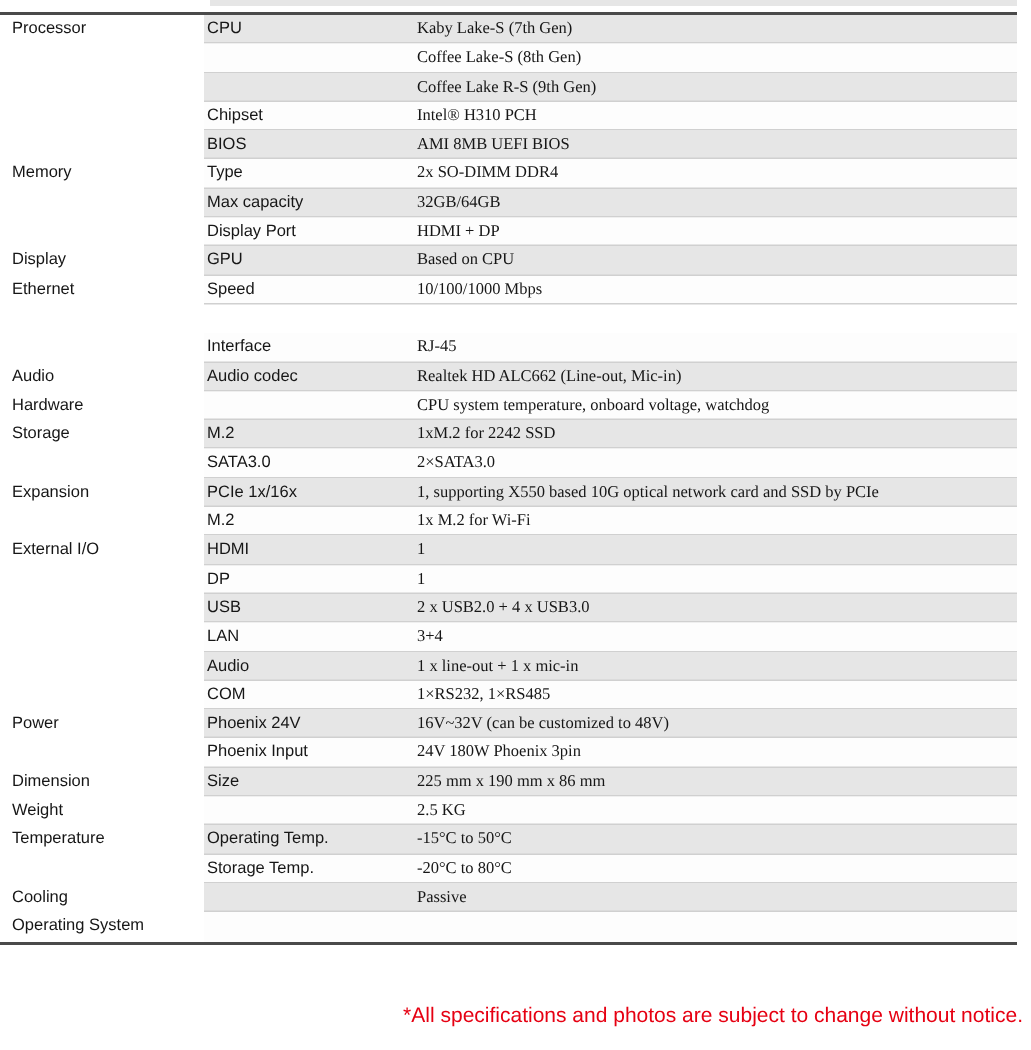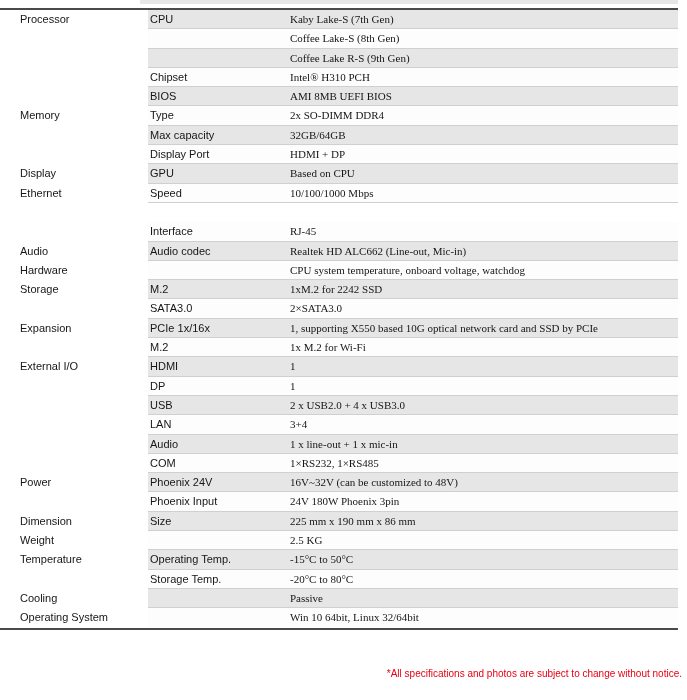--- a/index.html
+++ b/index.html
@@ -32,21 +32,21 @@
     border-bottom: 2px solid var(--frame, #4a4a4a);
   }
   .row {
     display: flex;
     height: 19.3px;
     font-size: 11px;
     line-height: 19.3px;
   }
   .cat-cell {
     width: 128px;
-    padding-left: 20px;
+    padding-left: 8px;
     background: #ffffff;
     white-space: nowrap;
     overflow: hidden;
   }
   .shade {
     flex: 1;
     display: flex;
     box-sizing: border-box;
     border-bottom: 1px solid #d0d0d0;
     background: #fdfdfd;
@@ -63,21 +63,21 @@
   .value-cell {
     flex: 1;
     white-space: nowrap;
     overflow: hidden;
     font-family: Liberation Serif, serif;
   }
   .footnote {
     position: absolute;
     top: 668px;
     right: 5px;
-    font-size: 10px;
+    font-size: 14px;
     color: var(--footnote-red, #e60012);
     white-space: nowrap;
   }
 </style>
 </head>
 <body>
 
 <div class="top-sliver"></div>
 
 <div class="spec-table" id="spec-table">
@@ -322,18 +322,17 @@
     <div class="shade">
       <div class="label-cell"></div>
       <div class="value-cell">Passive</div>
     </div>
   </div>
 
   <div class="row">
     <div class="cat-cell">Operating System</div>
     <div class="shade">
       <div class="label-cell"></div>
-      <div class="value-cell">Win 10 64bit, Linux 32/64bit</div>
     </div>
   </div>
 </div>
 
 <div class="footnote">*All specifications and photos are subject to change without notice.</div>
 
 </body></html>

